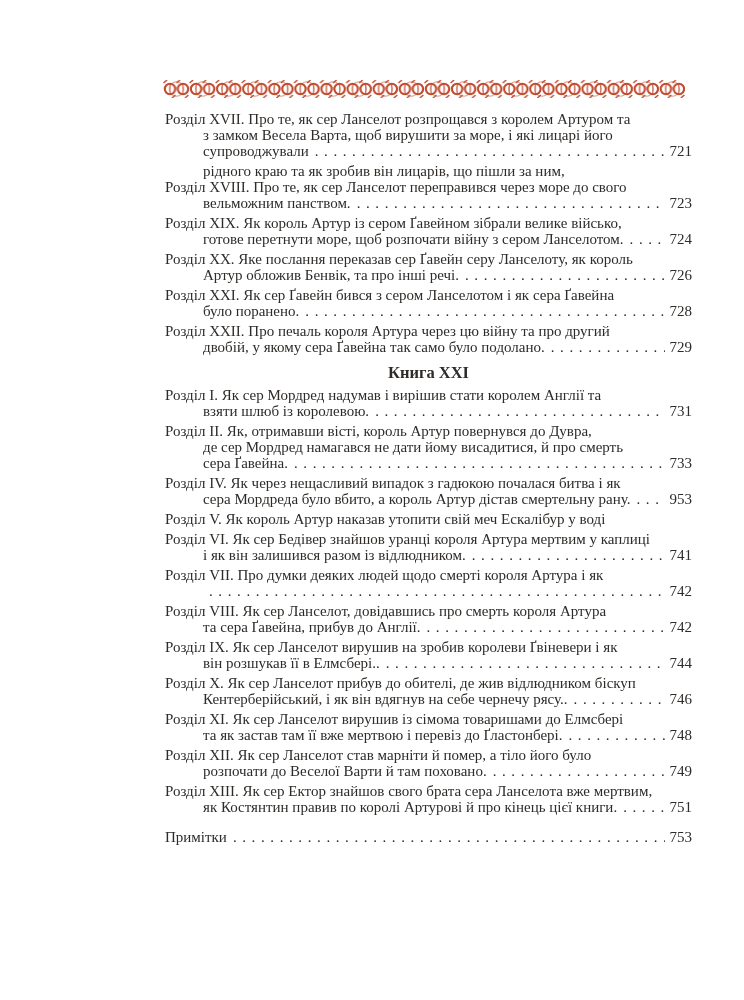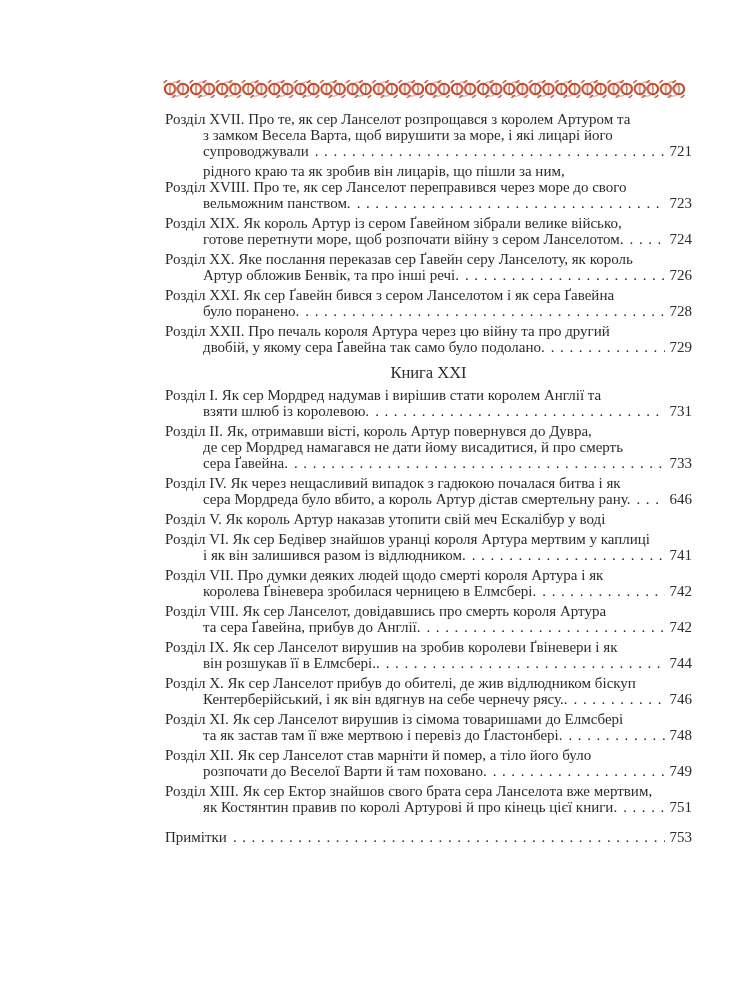--- a/index.html
+++ b/index.html
@@ -50,21 +50,21 @@
     letter-spacing: 5.6px;
     font-size: 15px;
   }
 
   .pagenum { flex: 0 0 auto; }
 
   .entry { margin-bottom: 4px; }
   .entry.extra-space { margin-top: 14px; }
 
   .toc-heading {
-    font-weight: normal;
+    font-weight: bold;
     font-size: 16.5px;
     line-height: 20px;
     text-align: center;
     margin: 8px 0 4px 0;
   }
 </style>
 </head>
 <body>
 
 <div class="page" style="--text-color: #2e2b28;">
@@ -151,38 +151,37 @@
           <span class="txt">сера Ґавейна.</span>
           <span class="leader"></span>
           <span class="pagenum">733</span>
         </div>
       </div>
       <div class="entry">
         <div class="line"><span class="txt">Розділ IV. Як через нещасливий випадок з гадюкою почалася битва і як</span></div>
         <div class="line cont last">
           <span class="txt">сера Мордреда було вбито, а король Артур дістав смертельну рану.</span>
           <span class="leader"></span>
-          <span class="pagenum">646</span>
+          <span class="pagenum">953</span>
         </div>
       </div>
       <div class="entry">
         <div class="line"><span class="txt">Розділ V. Як король Артур наказав утопити свій меч Ескалібур у воді</span></div>
       </div>
       <div class="entry">
         <div class="line"><span class="txt">Розділ VI. Як сер Бедівер знайшов уранці короля Артура мертвим у каплиці</span></div>
         <div class="line cont last">
           <span class="txt">і як він залишився разом із відлюдником.</span>
           <span class="leader"></span>
           <span class="pagenum">741</span>
         </div>
       </div>
       <div class="entry">
         <div class="line"><span class="txt">Розділ VII. Про думки деяких людей щодо смерті короля Артура і як</span></div>
         <div class="line cont last">
-          <span class="txt">королева Ґвіневера зробилася черницею в Елмсбері.</span>
           <span class="leader"></span>
           <span class="pagenum">742</span>
         </div>
       </div>
       <div class="entry">
         <div class="line"><span class="txt">Розділ VIII. Як сер Ланселот, довідавшись про смерть короля Артура</span></div>
         <div class="line cont last">
           <span class="txt">та сера Ґавейна, прибув до Англії.</span>
           <span class="leader"></span>
           <span class="pagenum">742</span>

